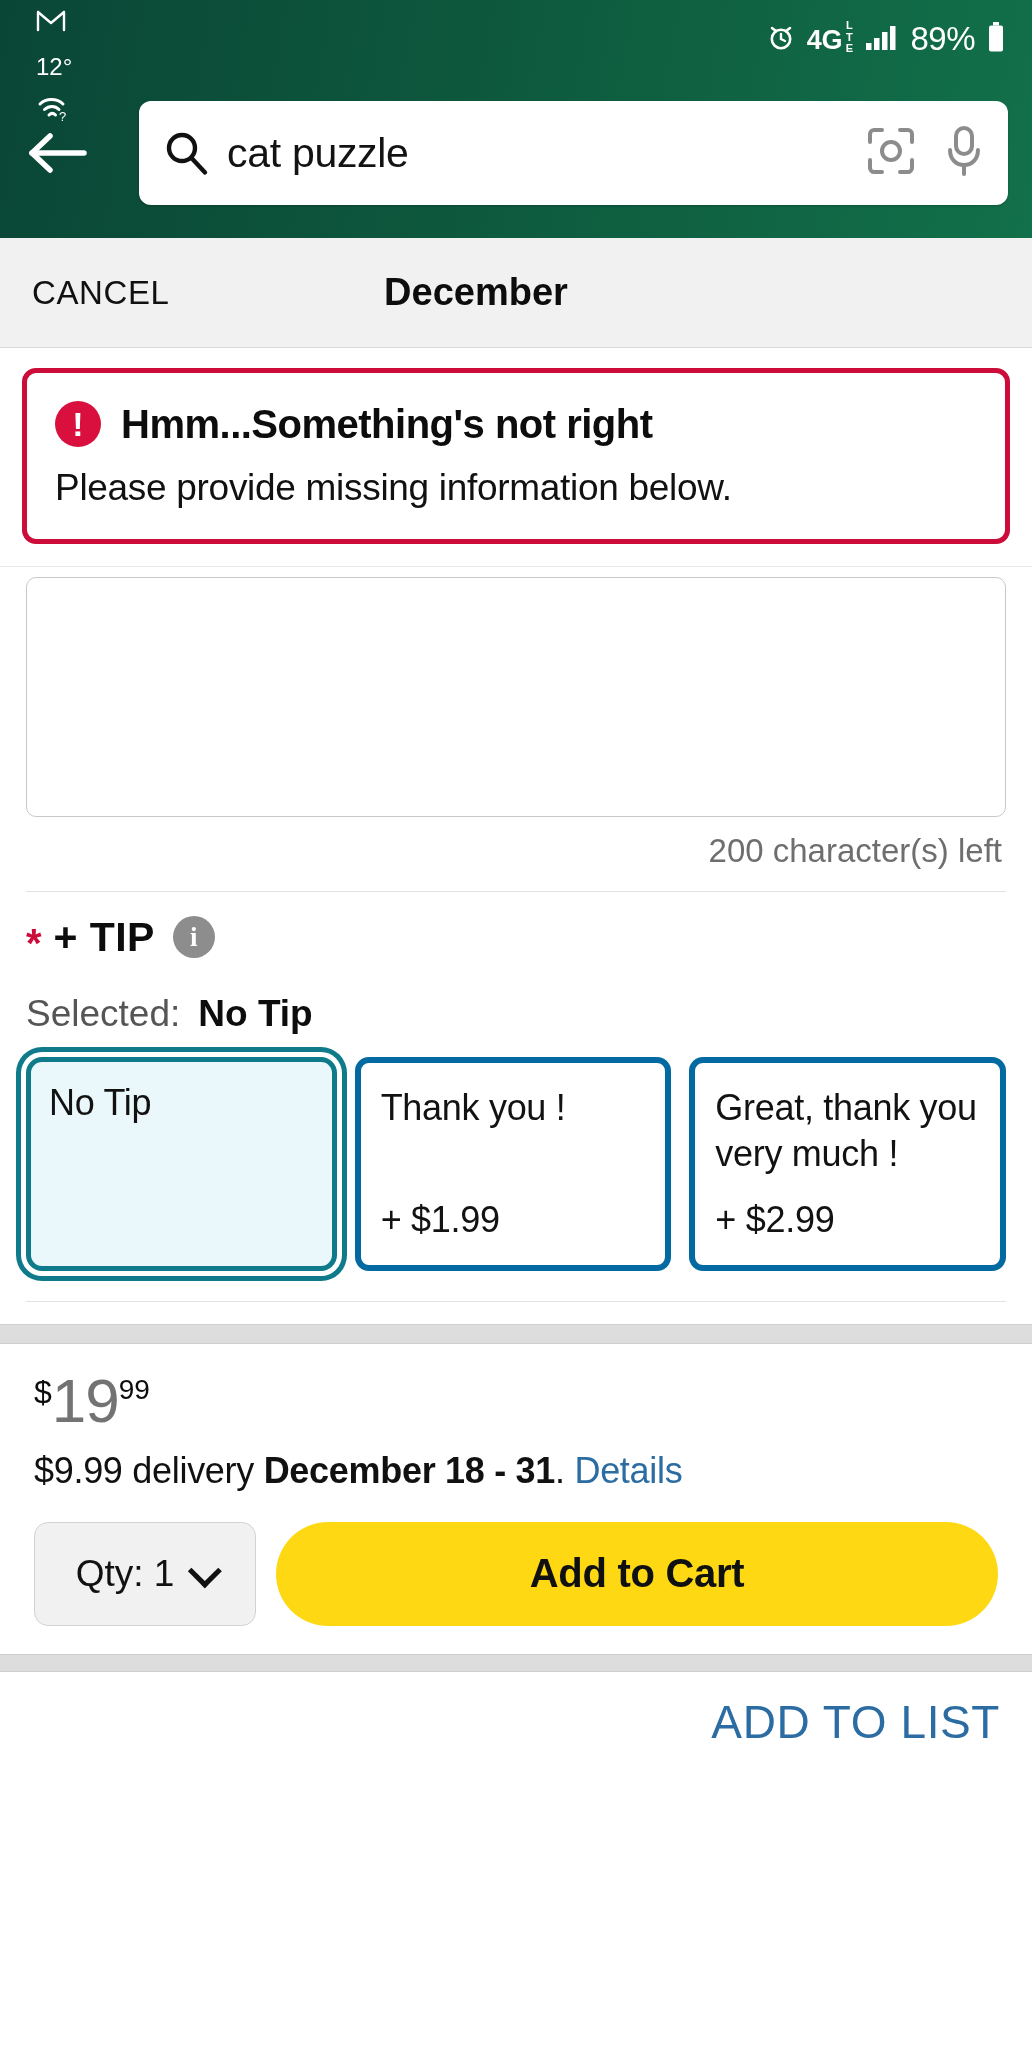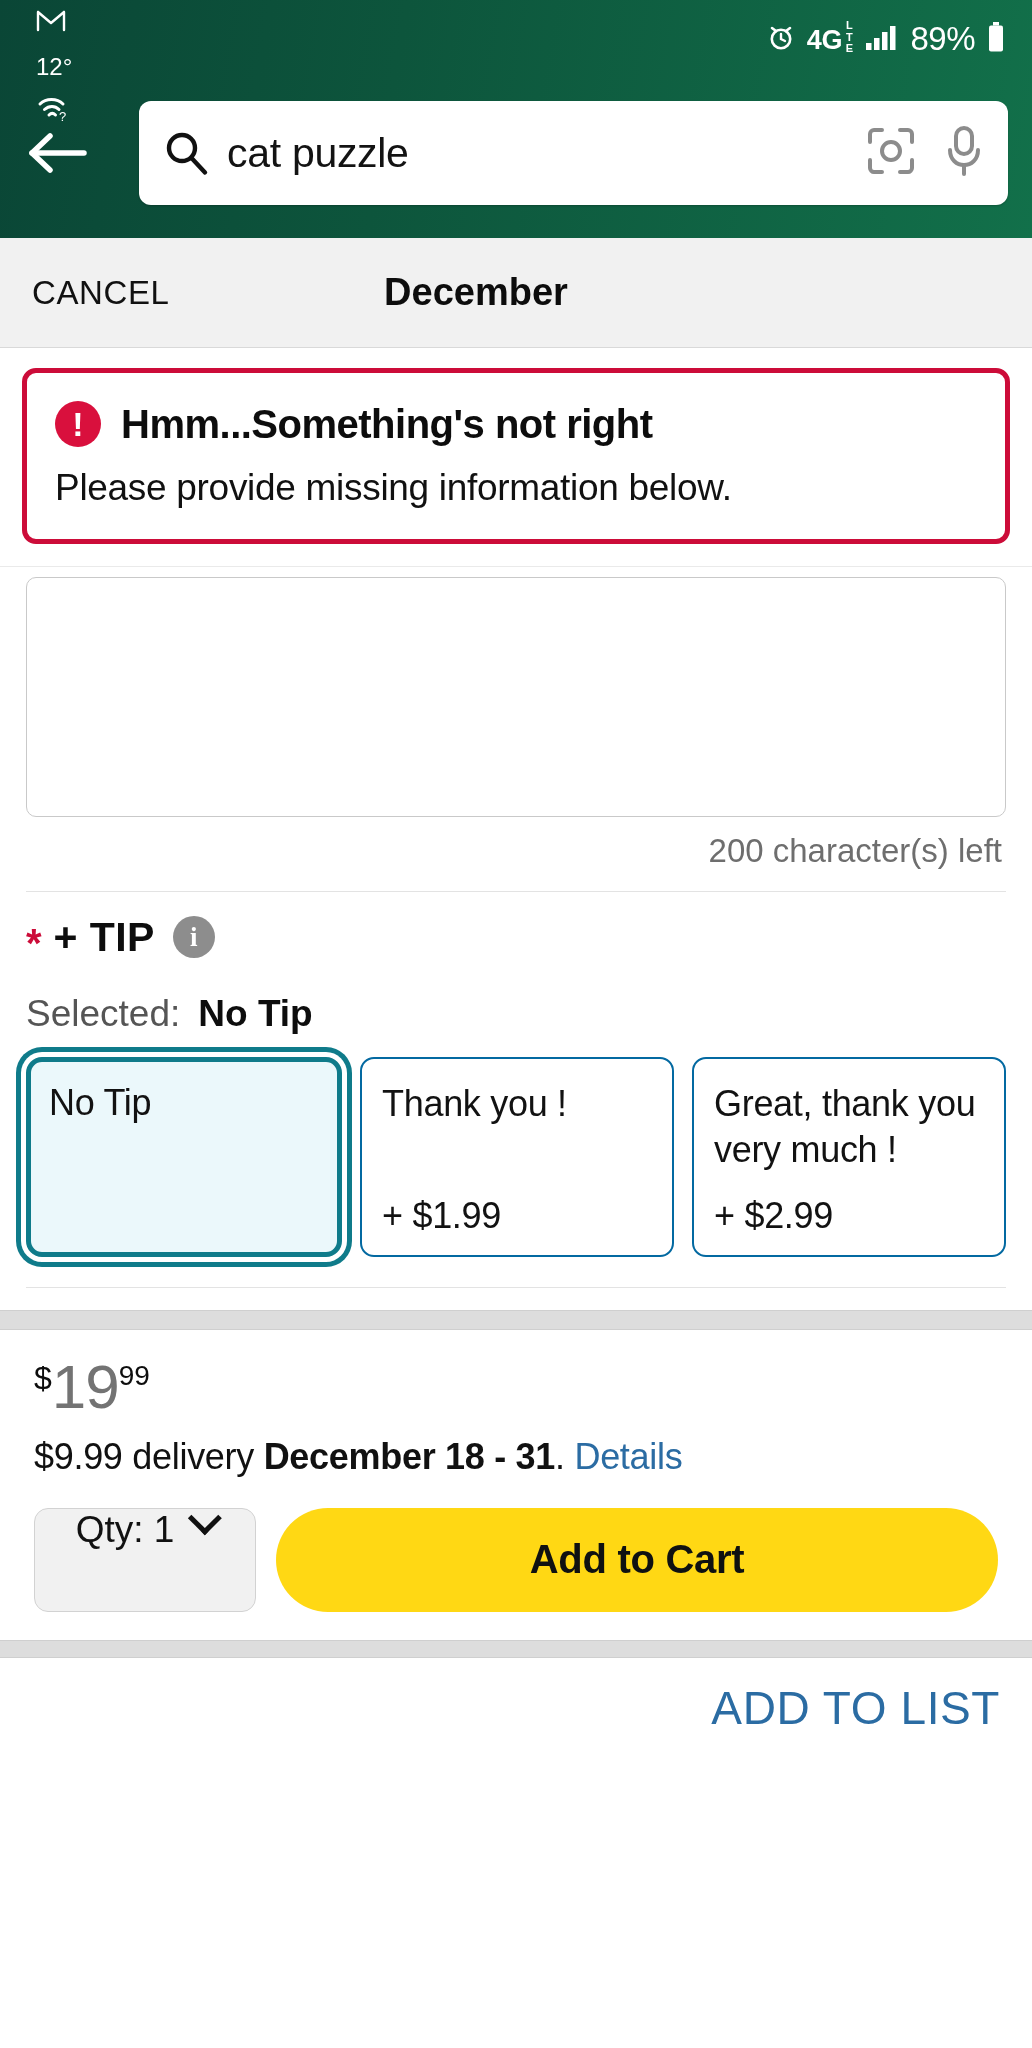--- a/index.html
+++ b/index.html
@@ -290,24 +290,24 @@
 
   .tip-options {
     display: flex;
     gap: 18px;
     margin-top: 22px;
     align-items: stretch;
   }
   .tip-card {
     flex: 1 1 0;
     min-height: 186px;
-    border: 2px solid #0369a1;
+    border: 6px solid #0369a1;
     border-radius: 14px;
     background: #ffffff;
-    padding: 22px 20px 18px 20px;
+    padding: 22px 20px 24px 20px;
     display: flex;
     flex-direction: column;
     justify-content: flex-start;
     position: relative;
   }
   .tip-card.selected {
     background: #ebf8fb;
     border: 5px solid #0f7b8a;
     box-shadow: 0 0 0 5px #ffffff, 0 0 0 10px #0f7b8a;
     border-radius: 16px;
@@ -386,21 +386,21 @@
     gap: 20px;
     margin-top: 30px;
   }
   .qty-select {
     width: 222px;
     height: 104px;
     background: #f1f1f1;
     border: 1px solid #d2d2d2;
     border-radius: 14px;
     display: flex;
-    align-items: flex-start;
+    align-items: center;
     justify-content: center;
     gap: 16px;
     font-size: 37px;
     color: #111111;
   }
   .chev {
     display: inline-block;
     width: 24px;
     height: 24px;
     border-right: 5px solid #111;

